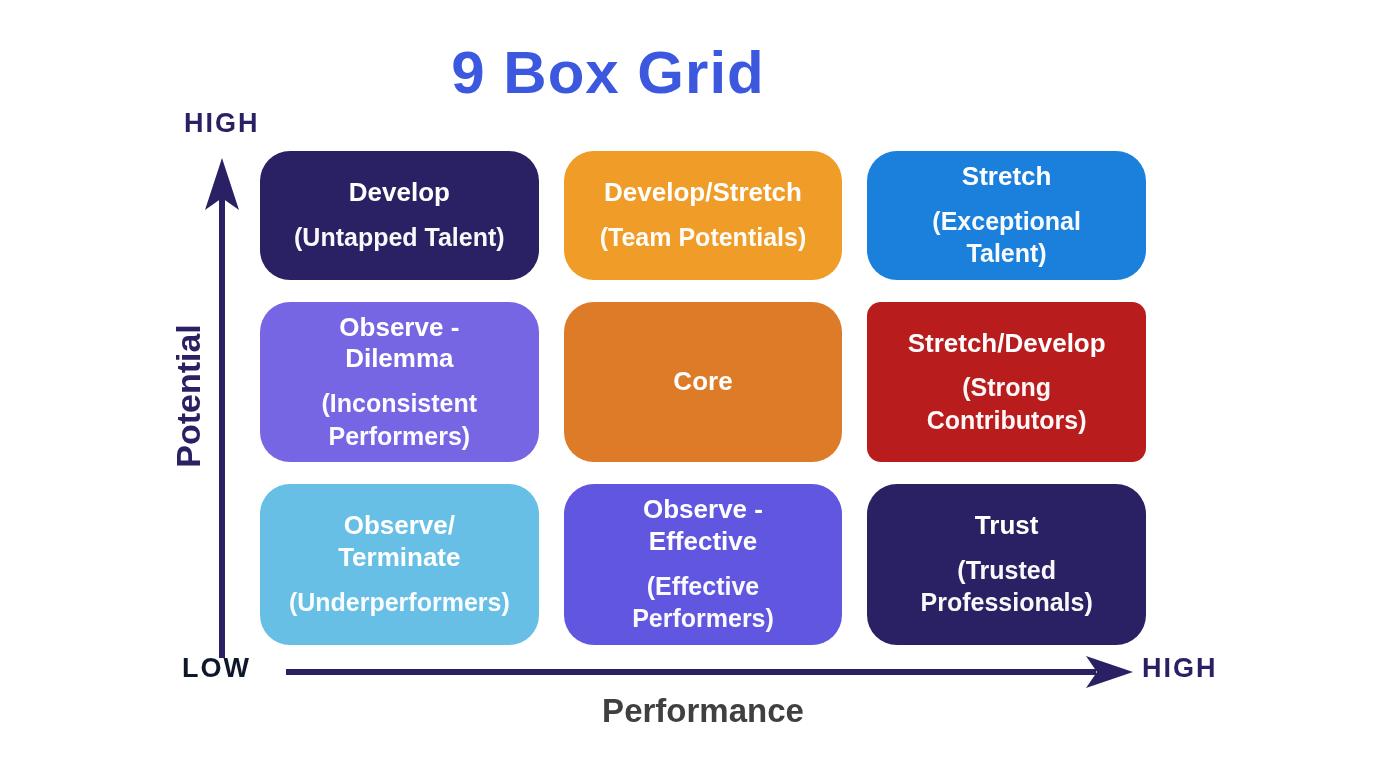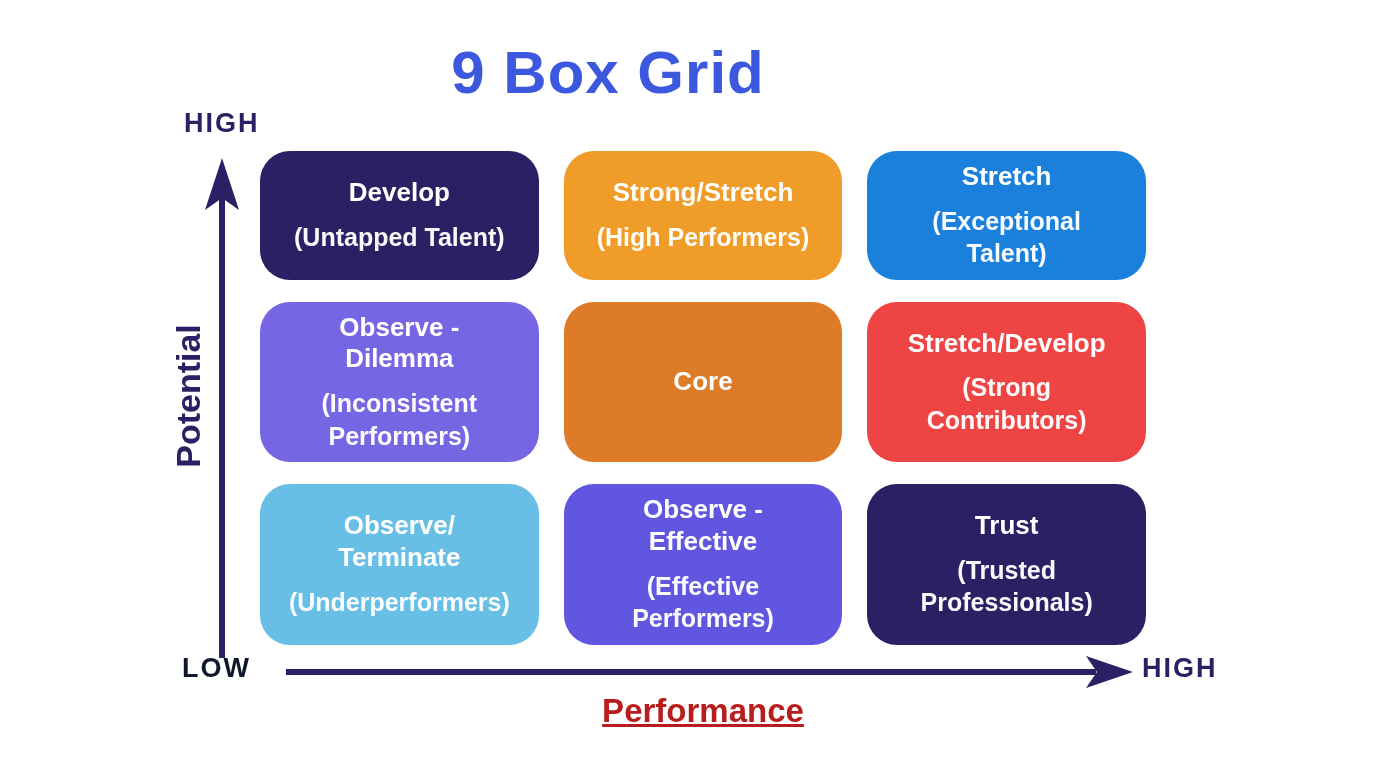--- a/index.html
+++ b/index.html
@@ -96,51 +96,51 @@
     <path d="M222 158 L205 210 L222 198 L239 210 Z" fill="#2A2164"></path>
 
     <line x1="286" y1="672" x2="1096" y2="672" stroke-width="6" stroke="#2A2164"></line>
     <path d="M1133 672 L1086 656 L1097 672 L1086 688 Z" fill="#2A2164"></path>
   </svg>
 
   <div class="axis-end-label y-high" style="color: rgb(42, 33, 100);">HIGH</div>
   <div class="y-axis-title" style="color: rgb(42, 33, 100);">Potential</div>
   <div class="axis-end-label origin-low" style="color: #0f172a;">LOW</div>
   <div class="axis-end-label x-high" style="color: rgb(42, 33, 100);">HIGH</div>
-  <div class="x-axis-title" style="color: #b91c1c; text-decoration: underline;">Performance</div>
+  <div class="x-axis-title" style="color: #404040;">Performance</div>
 
   <div class="grid">
 
     <div class="cell" style="background: rgb(42, 33, 100);">
       <div class="cell-title">Develop</div>
       <div class="cell-subtitle">(Untapped Talent)</div>
     </div>
 
     <div class="cell" style="background: rgb(240, 156, 40);">
-      <div class="cell-title">Strong/Stretch</div>
-      <div class="cell-subtitle">(High Performers)</div>
+      <div class="cell-title">Develop/Stretch</div>
+      <div class="cell-subtitle">(Team Potentials)</div>
     </div>
 
     <div class="cell" style="background: rgb(27, 128, 219);">
       <div class="cell-title">Stretch</div>
       <div class="cell-subtitle">(Exceptional Talent)</div>
     </div>
 
     <div class="cell" style="background: rgb(119, 102, 227);">
       <div class="cell-title">Observe -
 Dilemma</div>
       <div class="cell-subtitle">(Inconsistent
 Performers)</div>
     </div>
 
     <div class="cell" style="background: rgb(221, 123, 40);">
       <div class="cell-title">Core</div>
     </div>
 
-    <div class="cell" style="background: #ef4444;">
+    <div class="cell" style="background: #b91c1c; border-radius: 14px;">
       <div class="cell-title">Stretch/Develop</div>
       <div class="cell-subtitle">(Strong Contributors)</div>
     </div>
 
     <div class="cell" style="background: rgb(103, 191, 229);">
       <div class="cell-title">Observe/
 Terminate</div>
       <div class="cell-subtitle">(Underperformers)</div>
     </div>
 

